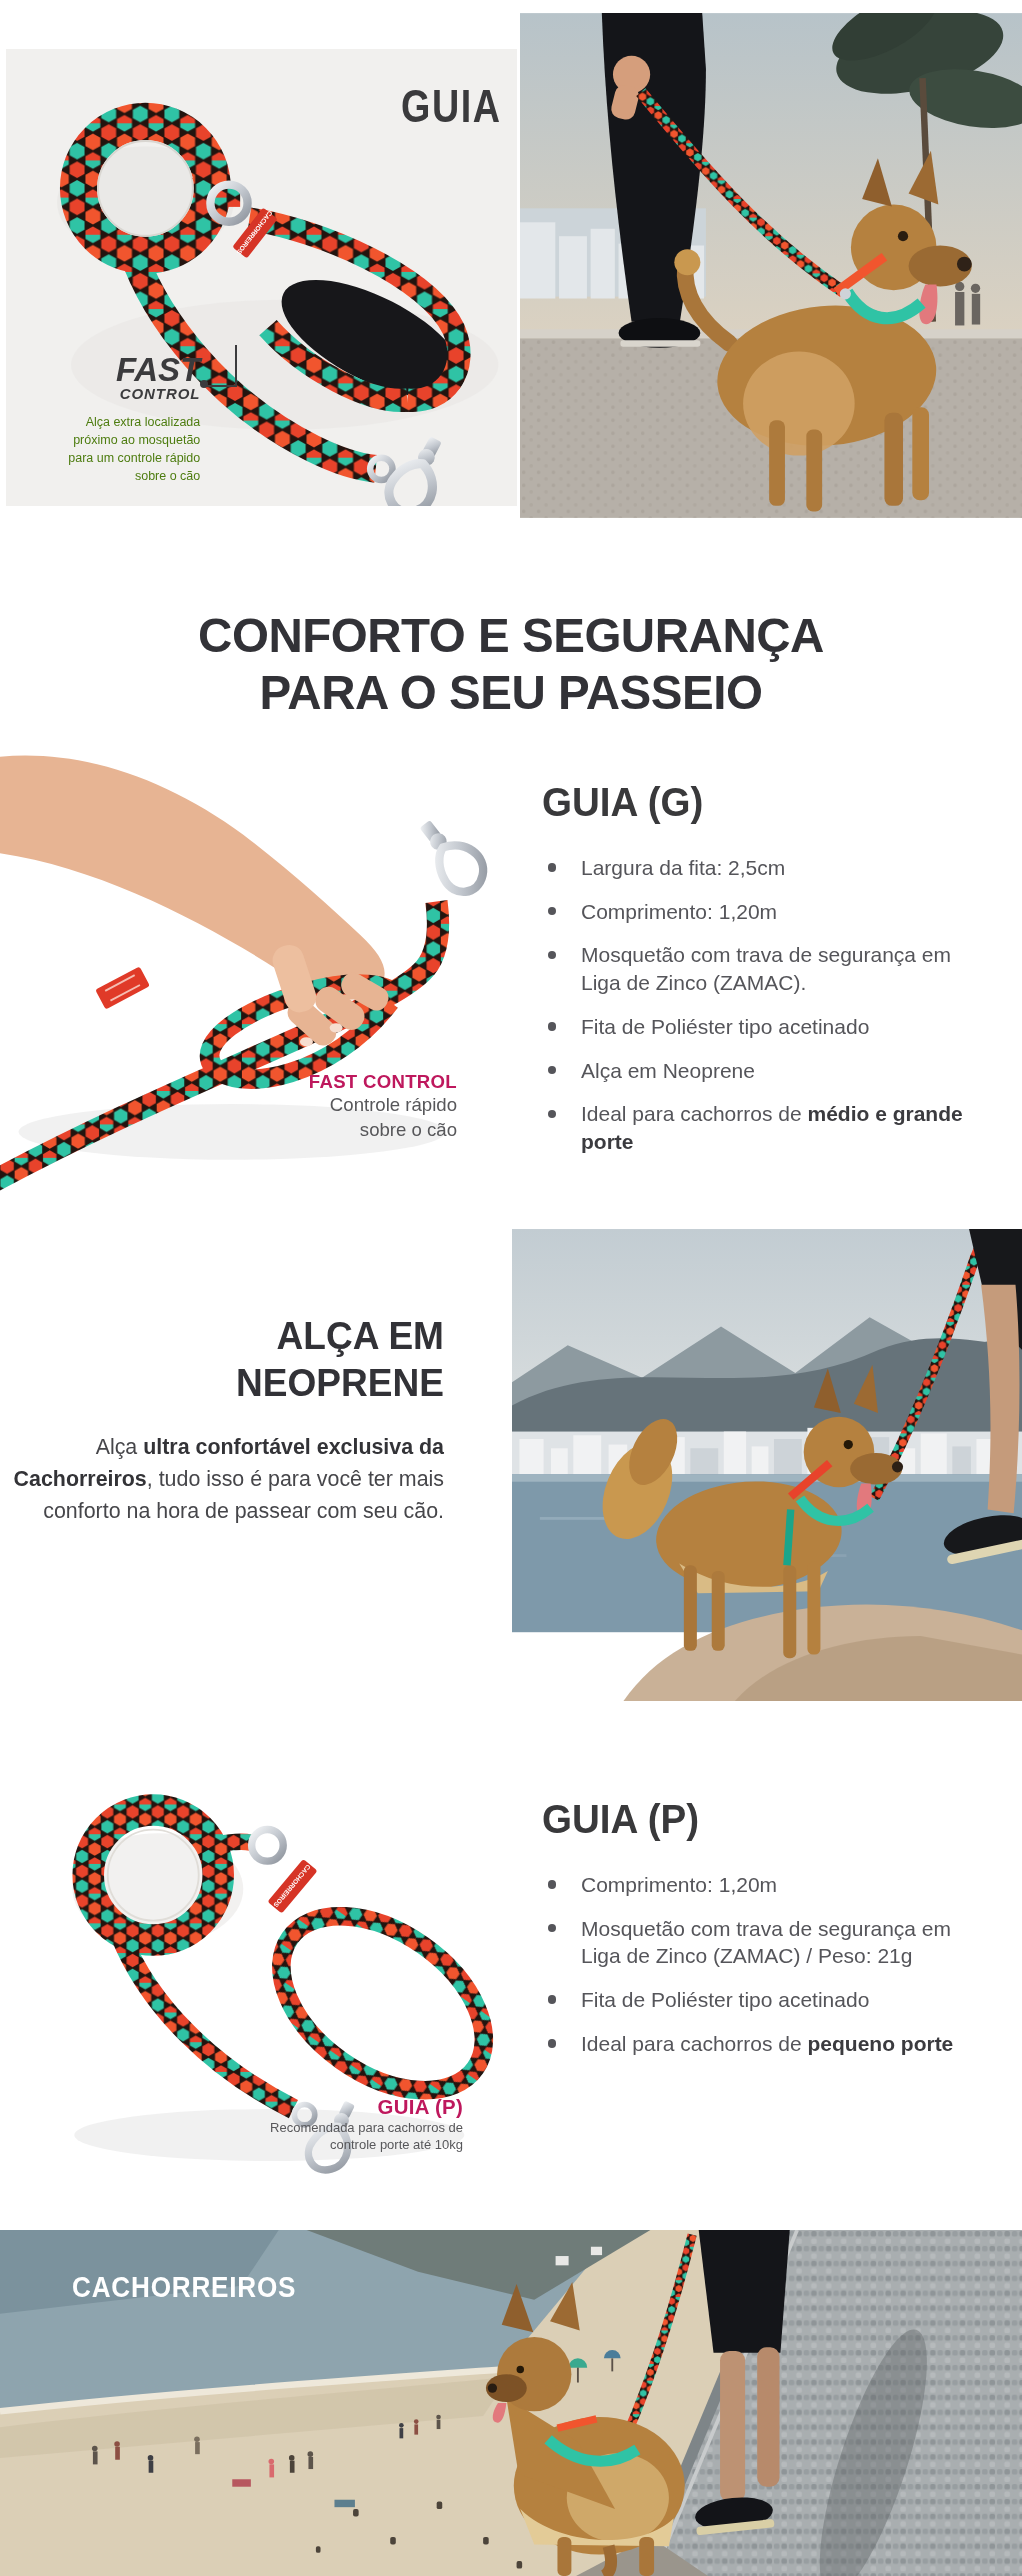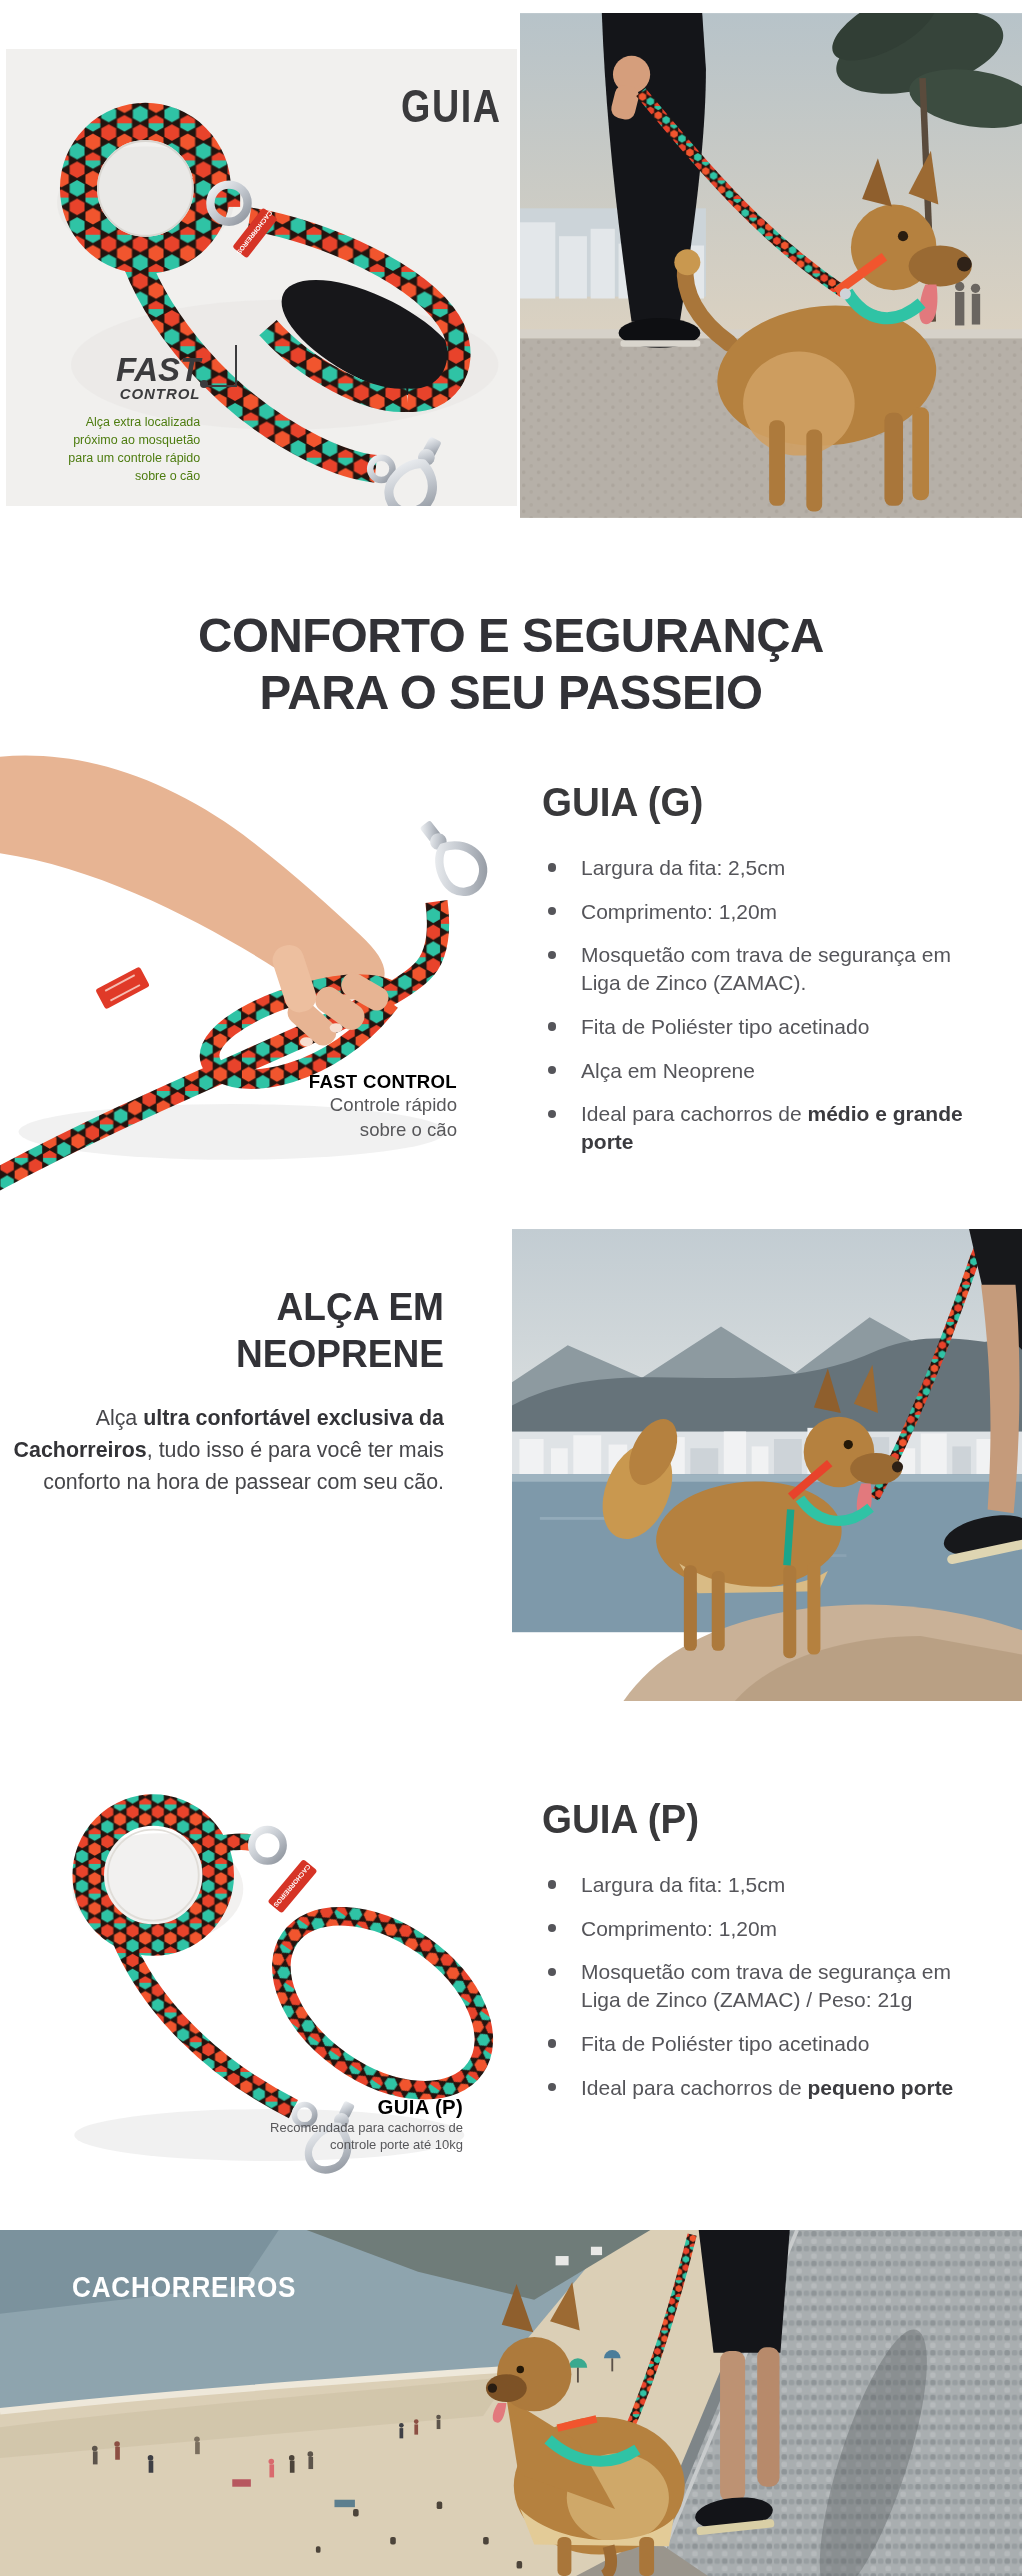--- a/index.html
+++ b/index.html
@@ -30,28 +30,28 @@
   .spec{position:absolute;left:542px;width:451px;}
   .spec-g{top:779px;} .spec-p{top:1796px;}
   .spec h2{font-size:41px;font-weight:800;color:#39393b;margin:0;transform:scaleX(.94);transform-origin:left;}
   .spec ul{list-style:none;margin:28px 0 0;padding:0;}
   .spec li{position:relative;padding-left:39px;font-size:21px;color:#55555a;line-height:1.32;margin-bottom:16px;}
   .spec li .dot{position:absolute;left:5.6px;top:9.3px;width:8.4px;height:8.4px;border-radius:50%;background:#55555a;}
   .spec b{color:#3b3b3f;font-weight:700;}
 
   
   .fc-caption{position:absolute;right:565px;top:1071px;width:297px;text-align:right;}
-  .cap-title{font-size:18.6px;font-weight:700;color:#000000;letter-spacing:0.3px;}
+  .cap-title{font-size:18.6px;font-weight:700;color:#be185d;letter-spacing:0.3px;}
   .cap-line{font-size:18.6px;color:#57575a;line-height:1.32;}
   .gp-caption{position:absolute;right:559px;top:2096px;width:390px;text-align:right;}
   .gp-caption .cap-title{font-size:20.4px;}
   .gp-caption .cap-line{font-size:13px;}
 
   
-  .neo{position:absolute;right:578px;top:1284px;width:437px;text-align:right;}
+  .neo{position:absolute;right:578px;top:1313px;width:437px;text-align:right;}
   .neo h2{font-size:39px;font-weight:800;color:#323237;line-height:1.2;margin:0;
           transform:scaleX(.95);transform-origin:right;}
   .neo p{margin:24px 0 0;font-size:21.4px;color:#46464a;line-height:1.5;}
   .neo b{color:#333337;}
 
   
   .photo-top{left:520px;top:13px;width:502px;height:505px;}
   .photo-hand{left:0;top:723px;width:507px;height:476px;}
   .photo-rocks{left:512px;top:1229px;width:510px;height:472px;}
   .photo-leashp{left:0;top:1745px;width:507px;height:444px;}
@@ -387,21 +387,20 @@
 
   <div class="gp-caption">
     <div class="cap-title">GUIA (P)</div>
     <div class="cap-line">Recomendada para cachorros de</div>
     <div class="cap-line">controle porte até 10kg</div>
   </div>
 
   <div class="spec spec-p">
     <h2>GUIA (P)</h2>
     <ul>
-      <li><span class="dot"></span><span>Largura da fita: 1,5cm</span><b></b></li>
       <li><span class="dot"></span><span>Comprimento: 1,20m</span><b></b></li>
       <li><span class="dot"></span><span>Mosquetão com trava de segurança em Liga de Zinco (ZAMAC) / Peso: 21g</span><b></b></li>
       <li><span class="dot"></span><span>Fita de Poliéster tipo acetinado</span><b></b></li>
       <li><span class="dot"></span><span>Ideal para cachorros de </span><b>pequeno porte</b></li>
     </ul>
   </div>
 
   <div class="photo photo-beach">
     <svg viewBox="0 0 1100 372" preserveAspectRatio="none">
       <defs>

